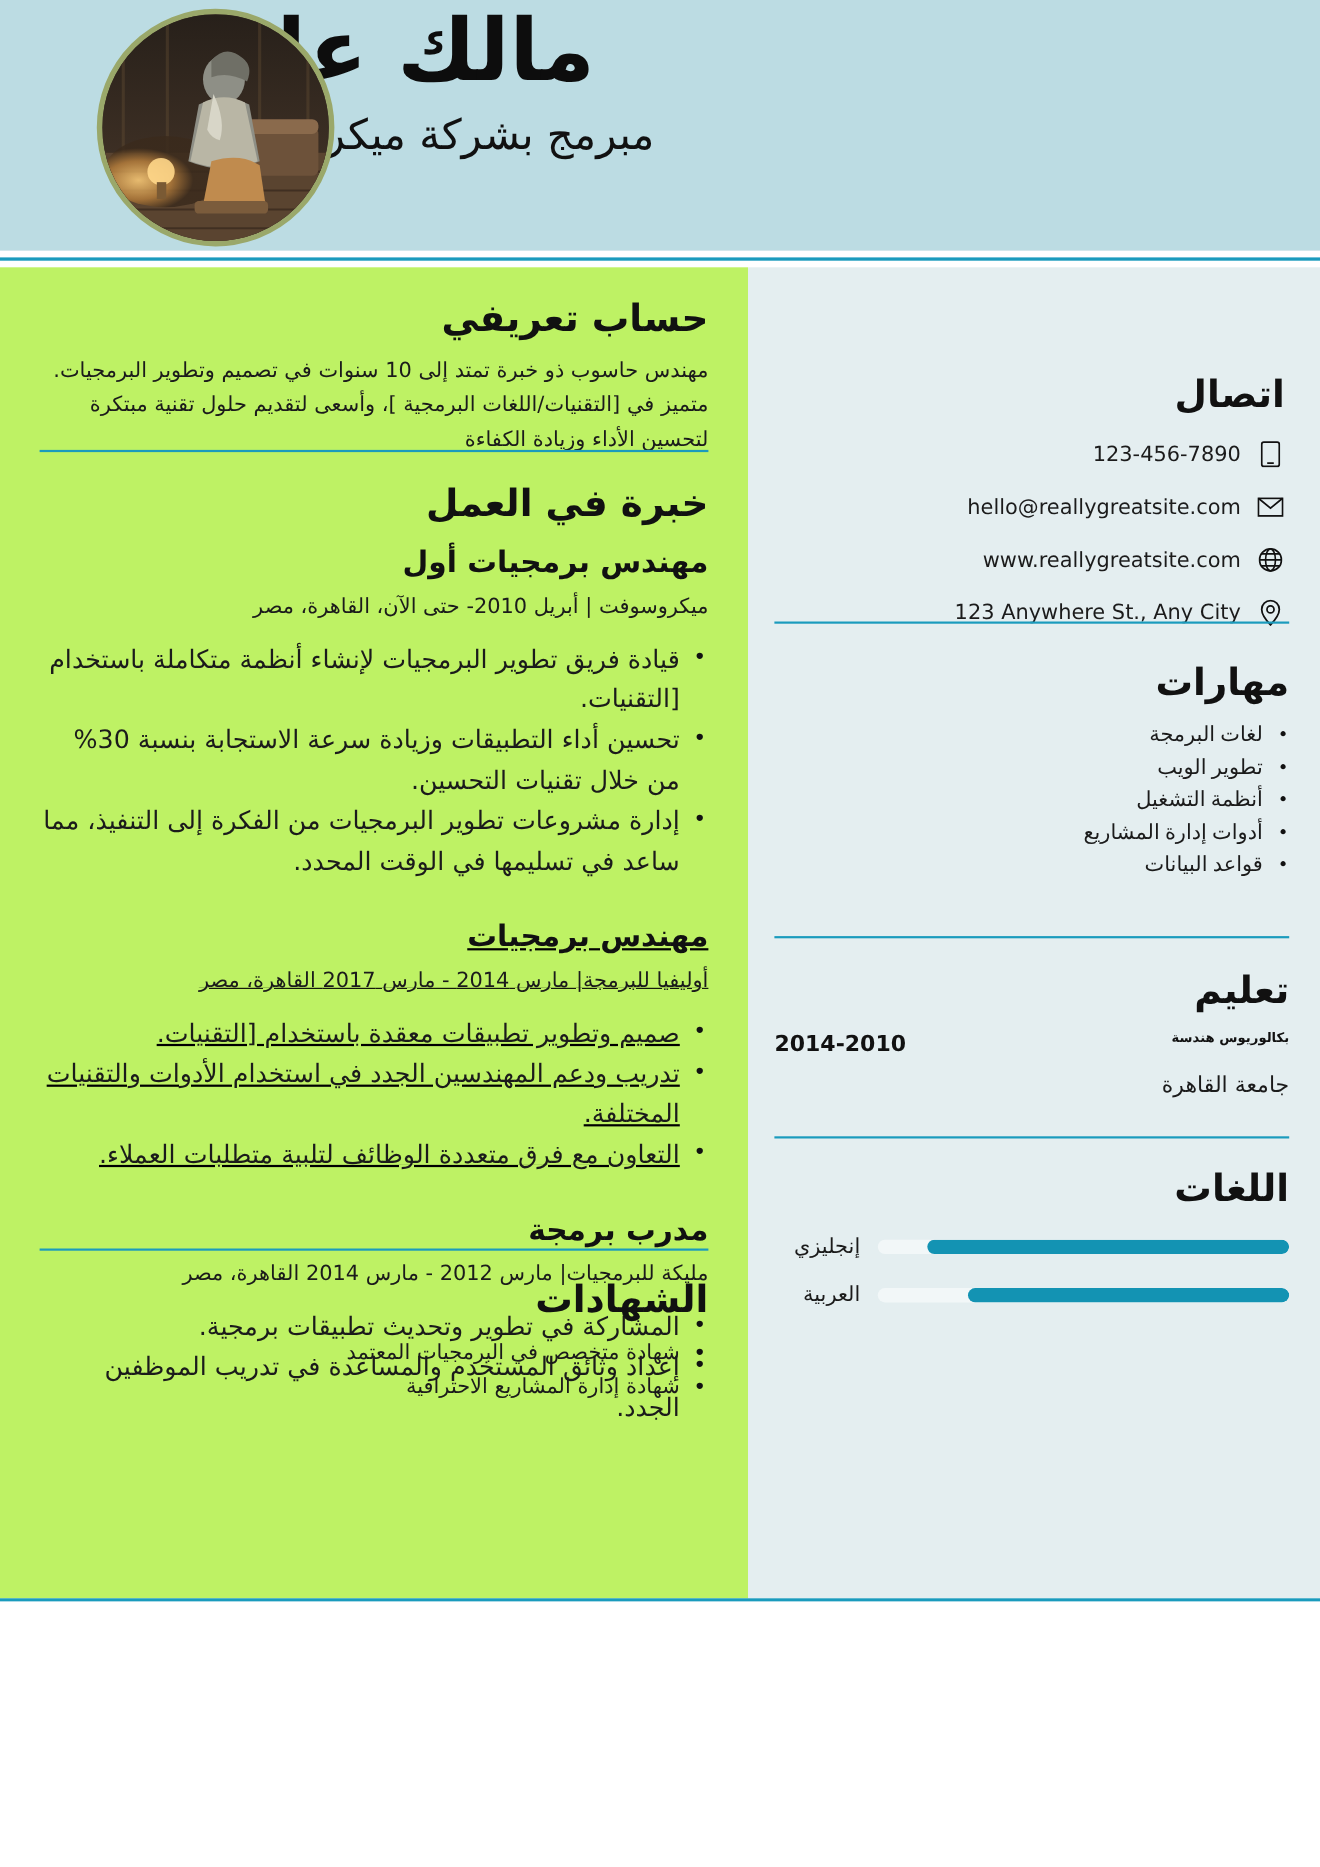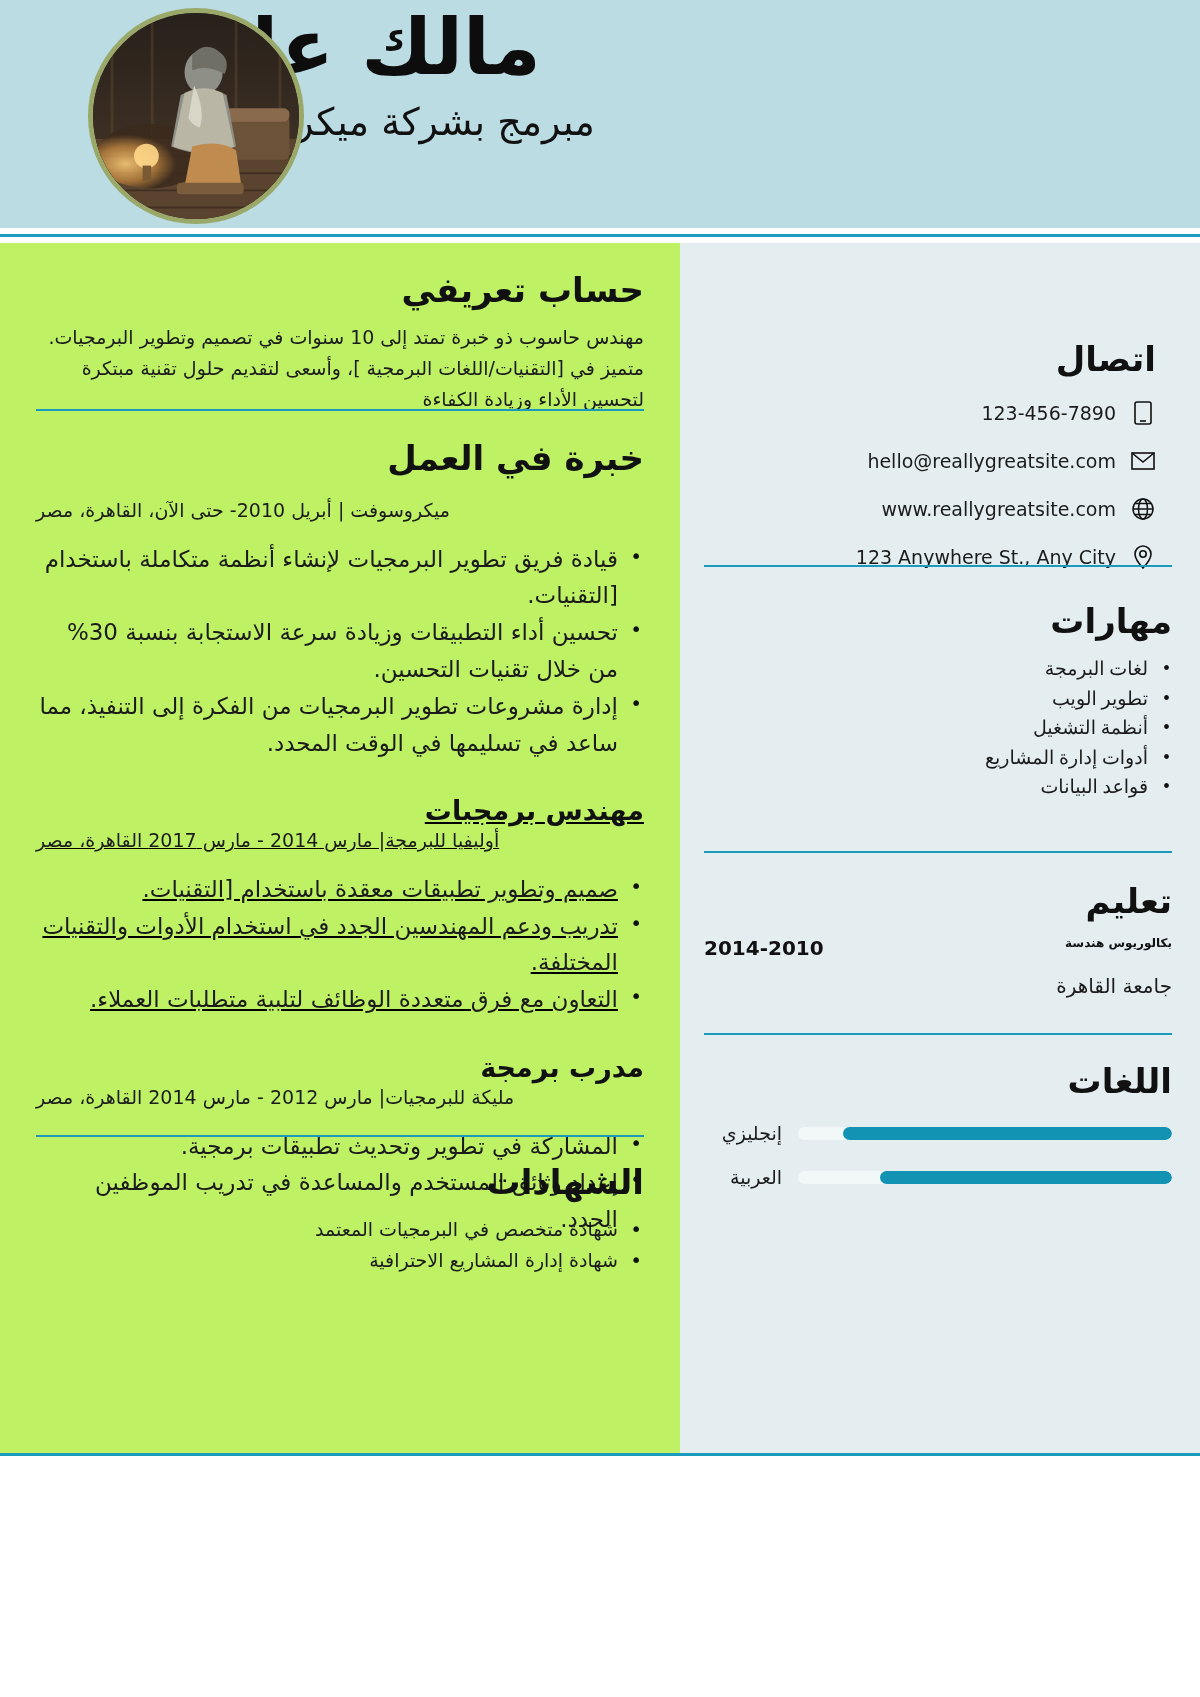--- a/index.html
+++ b/index.html
@@ -107,21 +107,21 @@
 
   .side-h {
     font-size: 34px;
     font-weight: 700;
     color: #111;
     text-align: right;
     margin-top: 0;
     line-height: 1.1;
   }
 
-  .contact-block { position: absolute; top: 98px; right: 16px; width: 520px; }
+  .contact-block { position: absolute; top: 98px; right: 4px; width: 520px; }
   .contact-row {
     display: flex;
     flex-direction: row;
     align-items: center;
     justify-content: flex-start;
     gap: 14px;
     margin-top: 22px;
     padding-right: 28px;
   }
   .c-ico {
@@ -197,21 +197,21 @@
     font-size: 34px; font-weight: 700; color: #111;
     text-align: right; line-height: 1.15;
   }
   .summary {
     font-size: 19px; color: #1b1b1b; text-align: right;
     line-height: 1.62; margin-top: 12px;
   }
   .main-divider { height: 2px; background: #1a9bbd; margin: 0 36px; }
 
   .job-pos { font-size: 27px; font-weight: 700; color: #111; text-align: right; margin-top: 8px; }
-  .job-meta { font-size: 19px; color: #1b1b1b; text-align: left; margin-top: 0; line-height: 1.5; }
+  .job-meta { font-size: 19px; color: #1b1b1b; text-align: right; margin-top: 10px; line-height: 1.5; }
   .job-ul { list-style: none; margin-top: 16px; }
   .job-ul li {
     font-size: 23px; color: #1b1b1b; text-align: right;
     line-height: 1.6; position: relative; padding-right: 26px;
   }
   .job-ul li::before {
     content: "\2022"; position: absolute; right: 2px; top: -1px;
     font-size: 20px; color: #111;
   }
 
@@ -414,20 +414,21 @@
 
       <div style="position:absolute; top:166px; left:0; width:680px;">
         <div class="main-divider"></div>
       </div>
 
       <div style="position:absolute; top:196px; left:0; width:680px;">
         <div class="main-pad">
           <div class="main-h">خبرة في العمل</div>
 
           <div style="margin-top:18px;">
+            <div class="job-pos">مهندس برمجيات أول</div>
             <div class="job-meta">ميكروسوفت | أبريل 2010- حتى الآن، القاهرة، مصر</div>
             <ul class="job-ul">
               <li>قيادة فريق تطوير البرمجيات لإنشاء أنظمة متكاملة باستخدام [التقنيات.</li>
               <li>تحسين أداء التطبيقات وزيادة سرعة الاستجابة بنسبة 30% من خلال تقنيات التحسين.</li>
               <li>إدارة مشروعات تطوير البرمجيات من الفكرة إلى التنفيذ، مما ساعد في تسليمها في الوقت المحدد.</li>
             </ul>
           </div>
 
           <div style="margin-top:34px;text-decoration:underline;">
             <div class="job-pos">مهندس برمجيات</div>

